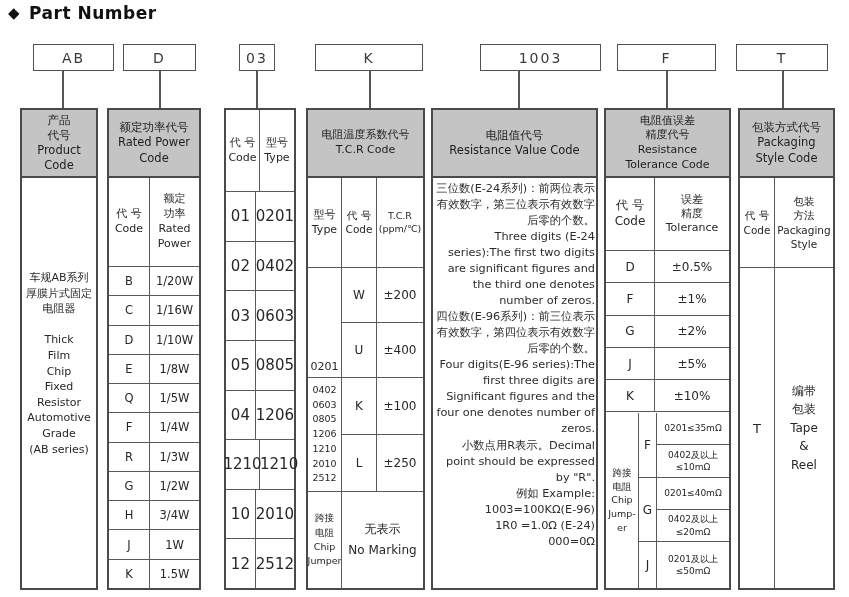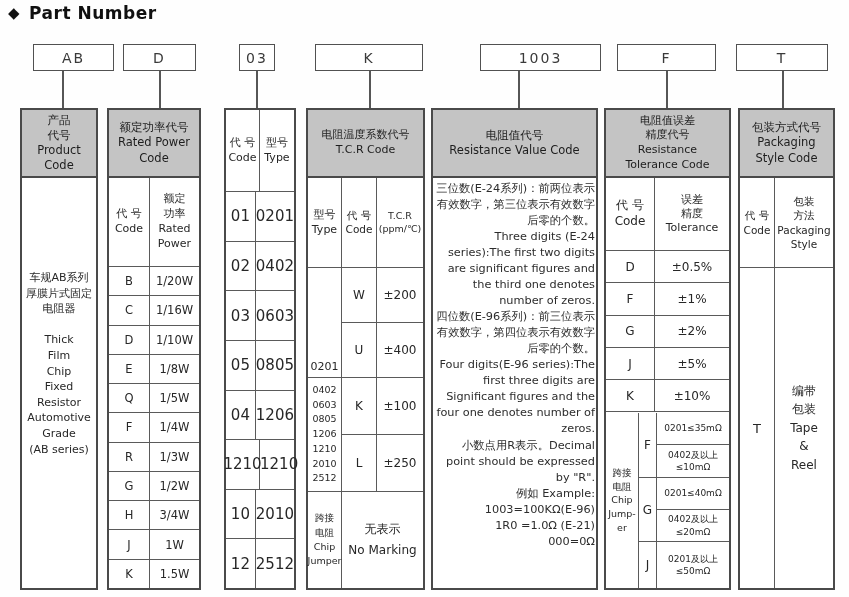--- a/index.html
+++ b/index.html
@@ -294,21 +294,21 @@
     <div class="colheader">电阻值代号
 Resistance Value Code</div>
     <div class="rv-body">
       <div>三位数(E-24系列)：前两位表示有效数字，第三位表示有效数字后零的个数。</div>
       <div>Three digits (E-24 series):The first two digits are significant figures and the third one denotes number of zeros.</div>
       <div>四位数(E-96系列)：前三位表示有效数字，第四位表示有效数字后零的个数。</div>
       <div>Four digits(E-96 series):The first three digits are Significant figures and the four one denotes number of zeros.</div>
       <div>小数点用R表示。Decimal point should be expressed by "R".</div>
       <div class="rv-label">例如 Example:</div>
       <div class="rv-ex">1003=100KΩ(E-96)</div>
-      <div class="rv-ex">1R0 =1.0Ω (E-21)</div>
+      <div class="rv-ex">1R0 =1.0Ω (E-24)</div>
       <div class="rv-ex">000=0Ω</div>
     </div>
   </div>
 
   <div class="col" style="left:604px;width:127px">
     <div class="colheader" style="font-size:11px">电阻值误差
 精度代号
 Resistance
 Tolerance Code</div>
     <div class="sub tol-sub">

